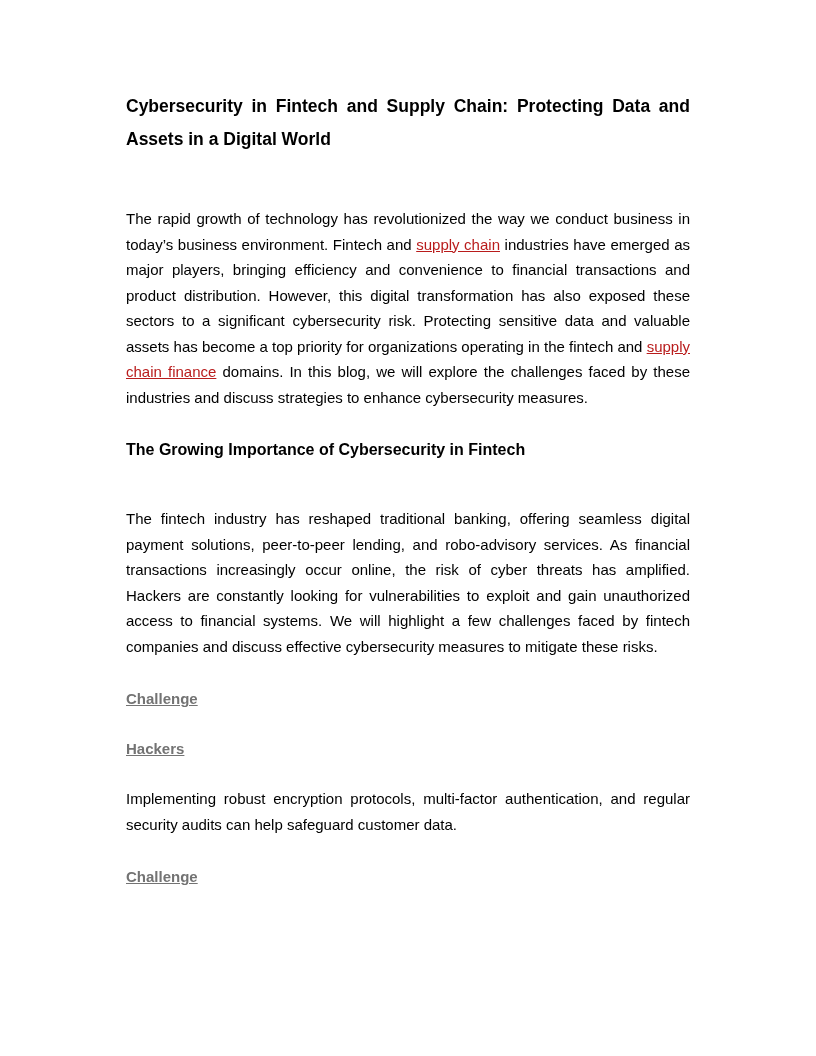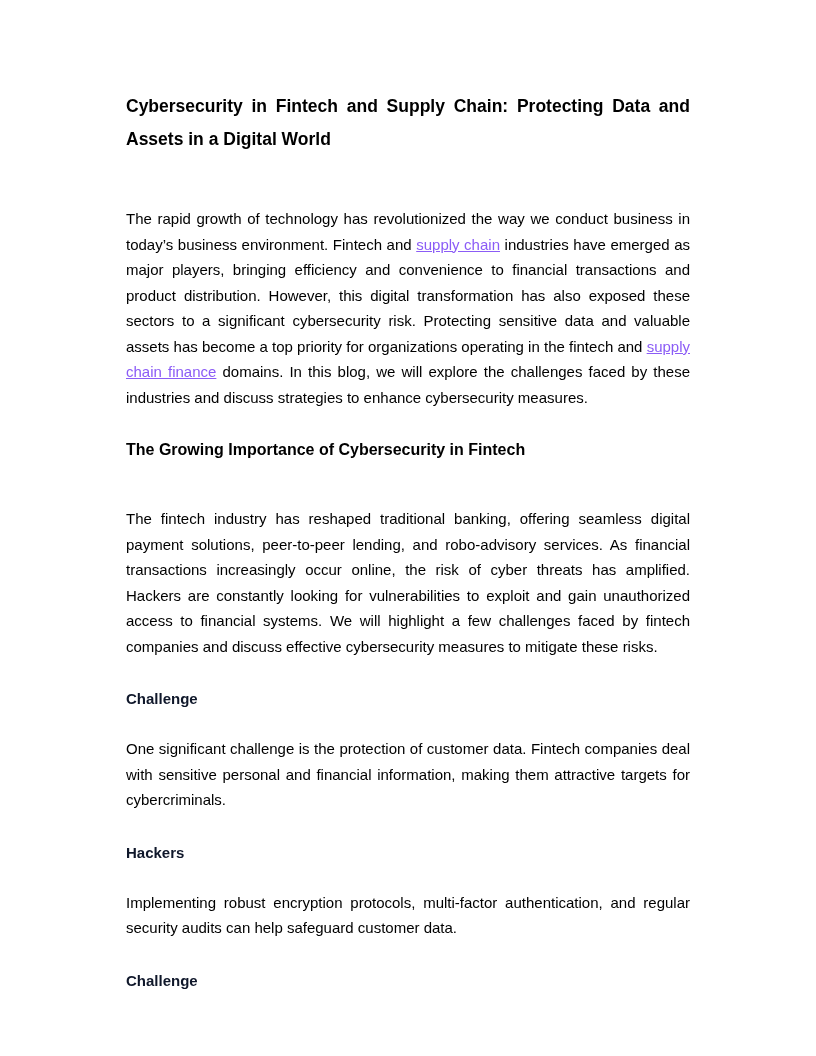--- a/index.html
+++ b/index.html
@@ -36,24 +36,25 @@
     font-weight: bold;
     line-height: 26px;
     margin-bottom: 43px;
     color: #000000;
   }
   h3.sub-heading {
     font-size: 15px;
     font-weight: bold;
     line-height: 26px;
     margin-bottom: 24px;
-    color: #0f172a;
+    color: #737373;
+    text-decoration: underline;
   }
   a.doc-link {
-    color: #8b5cf6;
+    color: #b91c1c;
     text-decoration: underline;
     cursor: pointer;
   }
 </style>
 </head>
 <body>
 
 <div class="page">
 
   <h1 class="doc-title">Cybersecurity in Fintech and Supply Chain: Protecting Data and Assets in a Digital World</h1>
@@ -61,21 +62,20 @@
   <p class="body-para">
     <span>The rapid growth of technology has revolutionized the way we conduct business in today’s business environment. Fintech and </span><a class="doc-link">supply chain</a><span> industries have emerged as major players, bringing efficiency and convenience to financial transactions and product distribution. However, this digital transformation has also exposed these sectors to a significant cybersecurity risk. Protecting sensitive data and valuable assets has become a top priority for organizations operating in the fintech and </span><a class="doc-link">supply chain finance</a><span> domains. In this blog, we will explore the challenges faced by these industries and discuss strategies to enhance cybersecurity measures.</span>
   </p>
 
   <h2 class="section-heading">The Growing Importance of Cybersecurity in Fintech</h2>
 
   <p class="body-para">The fintech industry has reshaped traditional banking, offering seamless digital payment solutions, peer-to-peer lending, and robo-advisory services. As financial transactions increasingly occur online, the risk of cyber threats has amplified. Hackers are constantly looking for vulnerabilities to exploit and gain unauthorized access to financial systems. We will highlight a few challenges faced by fintech companies and discuss effective cybersecurity measures to mitigate these risks.</p>
 
   <h3 class="sub-heading">Challenge</h3>
 
-  <p class="body-para">One significant challenge is the protection of customer data. Fintech companies deal with sensitive personal and financial information, making them attractive targets for cybercriminals.</p>
 
   <h3 class="sub-heading">Hackers</h3>
 
   <p class="body-para">Implementing robust encryption protocols, multi-factor authentication, and regular security audits can help safeguard customer data.</p>
 
   <h3 class="sub-heading">Challenge</h3>
 
 </div>
 
 </body></html>

